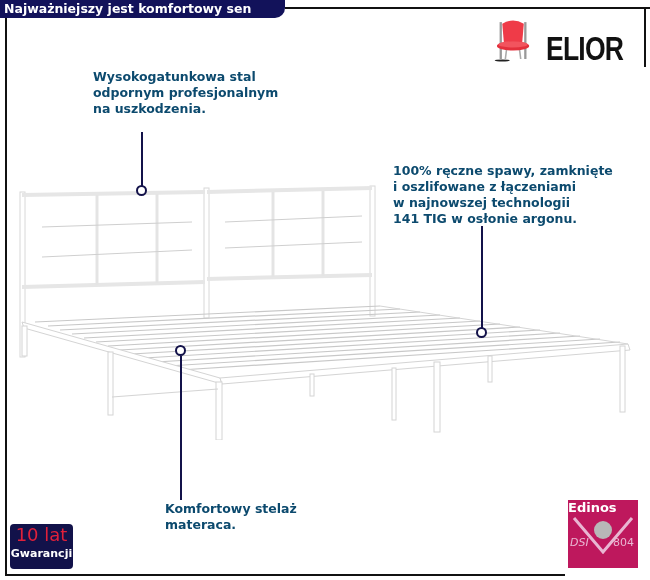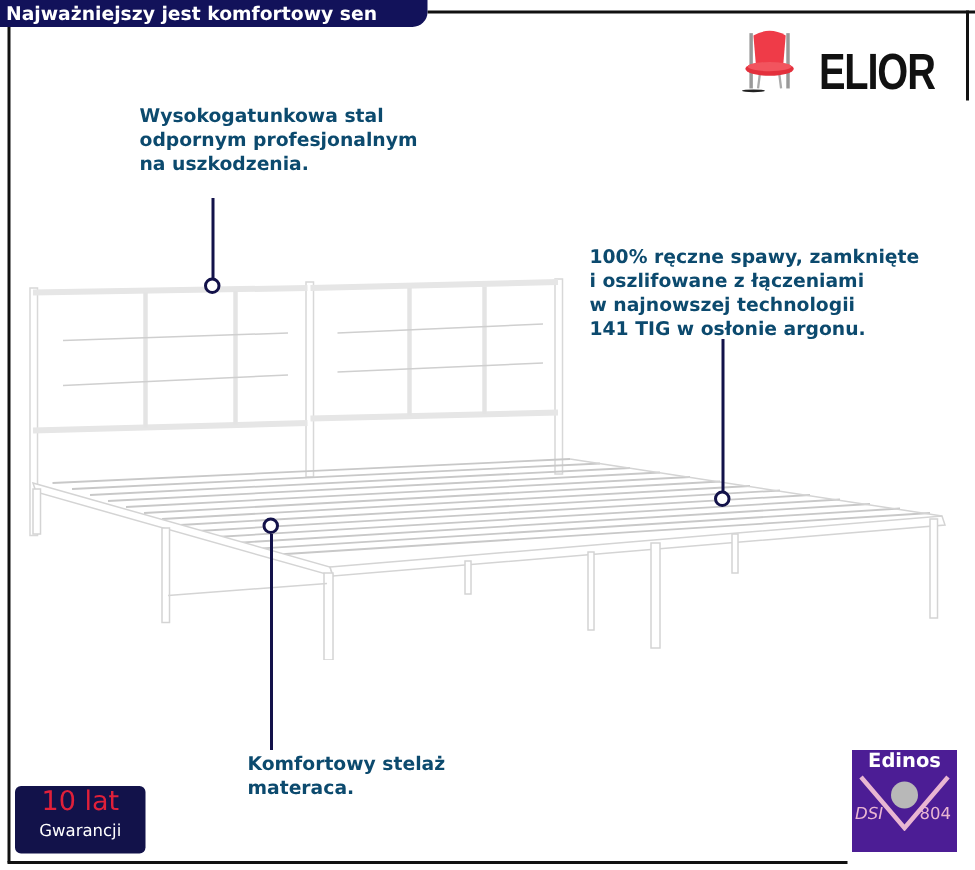--- a/index.html
+++ b/index.html
@@ -34,29 +34,29 @@
 
   .leader { position: absolute; width: 2px; background: #13124a; }
   .dot {
     position: absolute; width: 11px; height: 11px; border-radius: 50%;
     border: 2px solid #13124a; background: #fff;
   }
 
   .bed { position: absolute; left: 0; top: 180px; width: 650px; height: 260px; }
 
   .warranty {
-    position: absolute; left: 10px; top: 524px; width: 87px; height: 45px;
+    position: absolute; left: 10px; top: 524px; width: 63px; height: 45px;
     background: #12124a; border-radius: 4px; text-align: center; color: #fff;
   }
   .warranty .years { font-family: "DejaVu Sans", sans-serif; color: #e0203a; font-size: 18px; line-height: 22px; }
-  .warranty .label { font-size: 11px; font-weight: normal; line-height: 16px; }
+  .warranty .label { font-size: 11px; font-weight: bold; line-height: 16px; }
 
   .edinos {
     position: absolute; left: 568px; top: 500px; width: 70px; height: 68px;
-    background: #4c1d95; color: #fff; text-align: center; overflow: hidden;
+    background: #be185d; color: #fff; text-align: left; overflow: hidden;
   }
   .edinos .brand { font-weight: bold; font-size: 13px; line-height: 16px; position: relative; z-index: 2; }
   .edinos svg { position: absolute; left: 0; top: 14px; width: 70px; height: 40px; }
   .edinos .dsi { position: absolute; left: 2px; top: 36px; font-size: 11px; color: #e9b6d2; z-index: 2; font-style: italic; }
   .edinos .num { position: absolute; right: 4px; top: 36px; font-size: 11px; color: #e9b6d2; z-index: 2; }
   .edinos .std { position: absolute; left: 0; right: 0; top: 51px; font-weight: bold; font-size: 10.5px; z-index: 2; margin-top: 39px; }
 </style>
 </head>
 <body>
 

